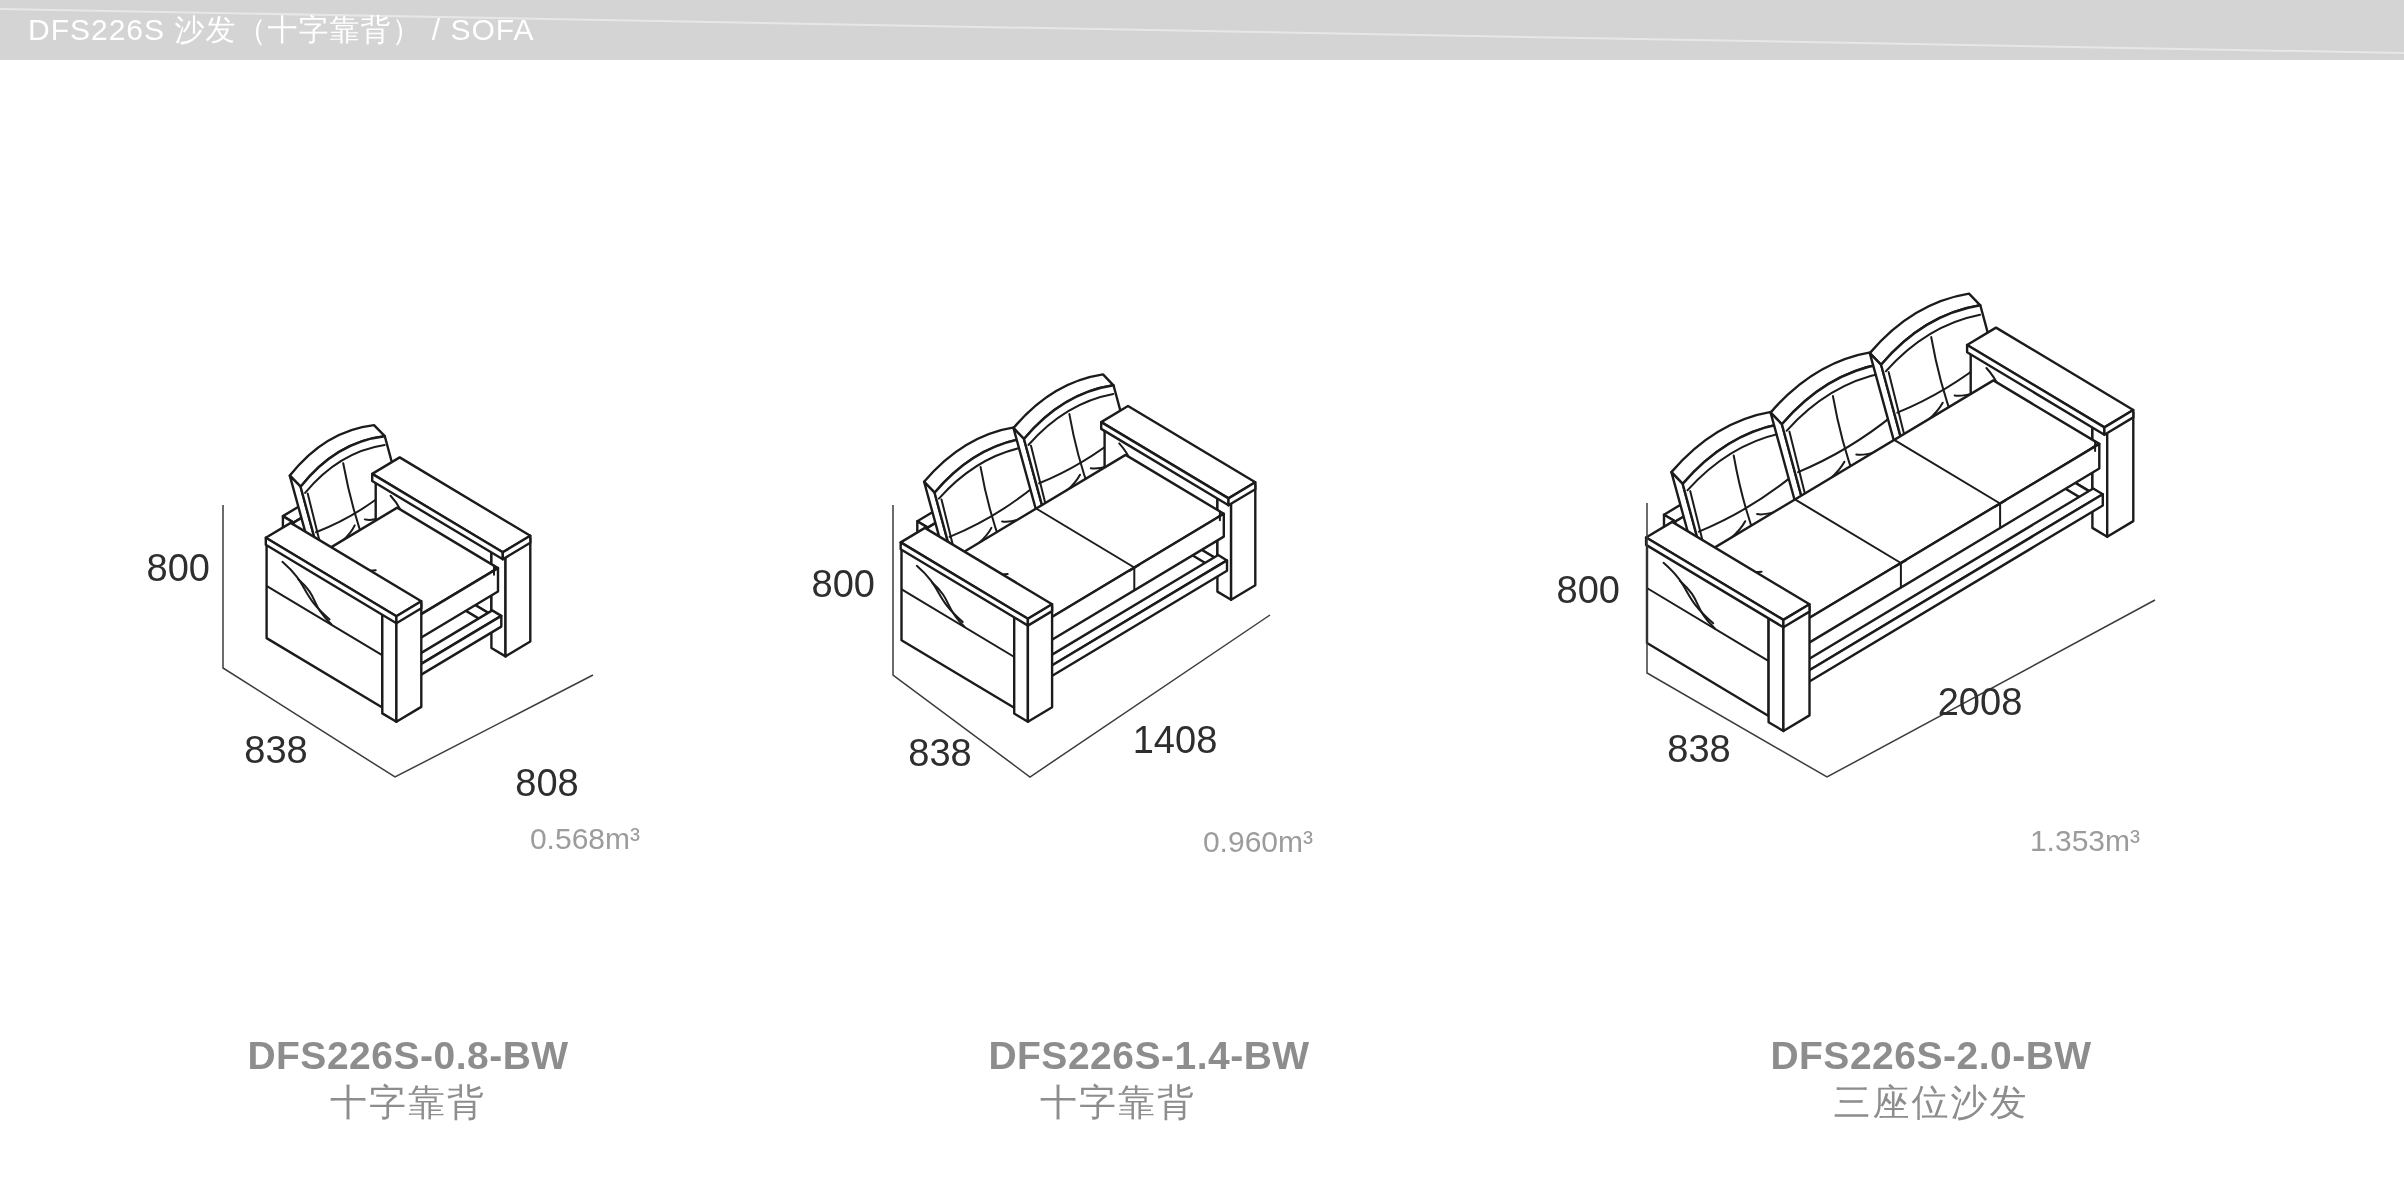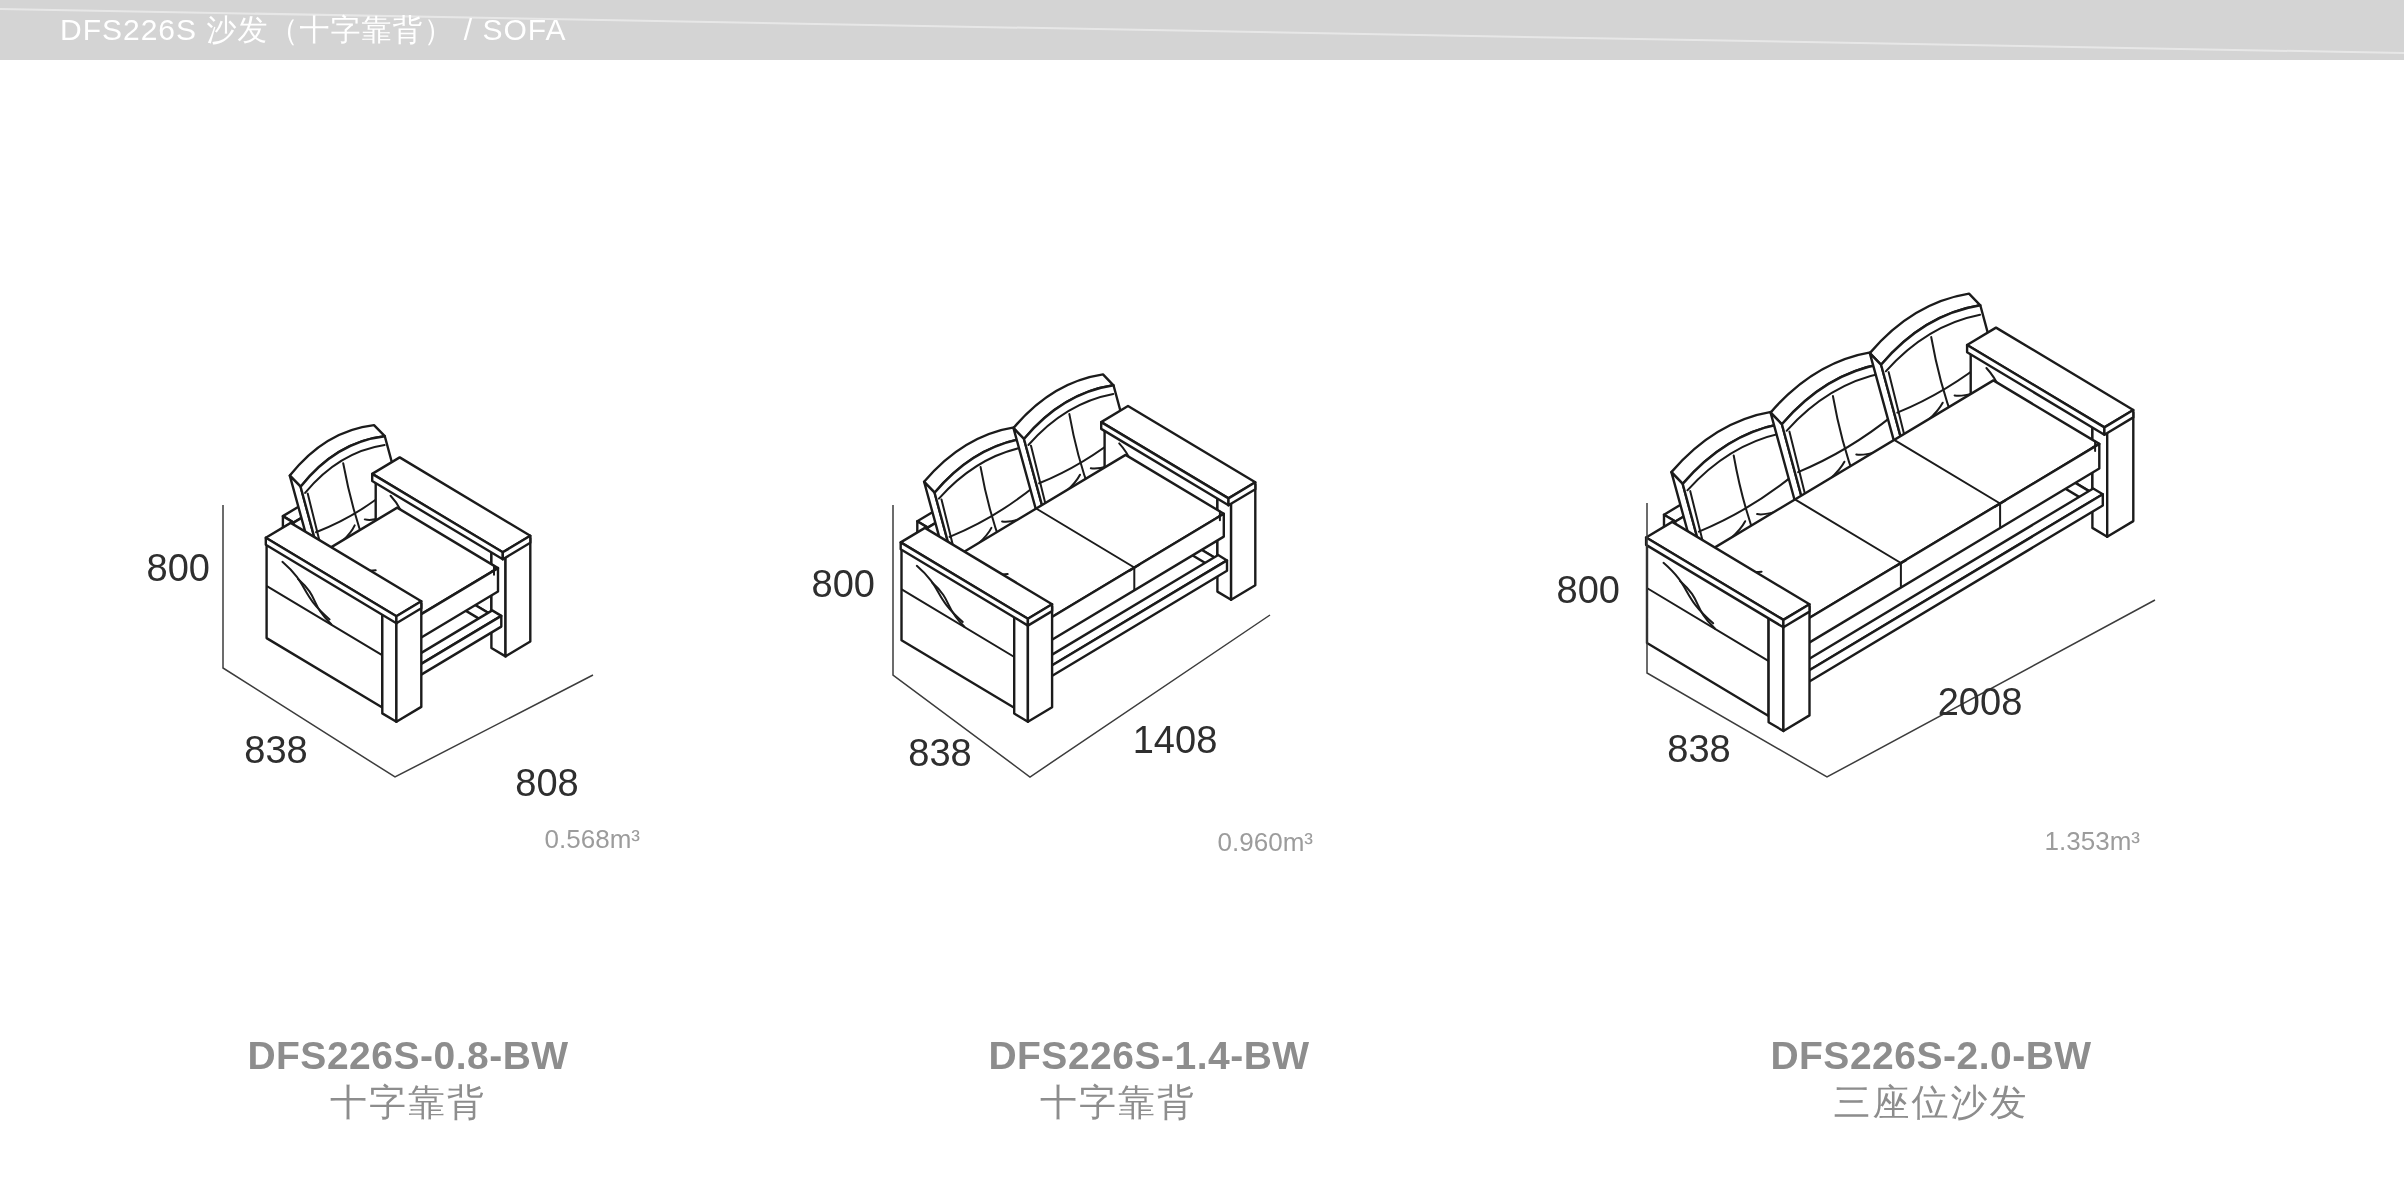--- a/index.html
+++ b/index.html
@@ -8,37 +8,37 @@
     background:#ffffff;
     font-family:"Liberation Sans", sans-serif;
   }
   .titlebar{
     position:absolute;left:0;top:0;width:2404px;height:60px;
     background:#d4d4d4;color:#ffffff;
     display:flex;align-items:center;
     overflow:hidden;
   }
   .titlebar .title{
-    margin-left:60px;font-size:30px;letter-spacing:1px;white-space:nowrap;
+    margin-left:28px;font-size:30px;letter-spacing:1px;white-space:nowrap;
   }
   .titlebar::after{
     content:"";position:absolute;left:-10px;right:-10px;top:30px;height:2px;
     background:rgba(255,255,255,.45);transform:rotate(1.05deg);
   }
   #scene{position:absolute;left:0;top:0;}
   
   .ln{fill:#ffffff;stroke:#1b1b1b;stroke-width:2.4;stroke-linejoin:round;}
   .sm{fill:none;stroke:#1b1b1b;stroke-width:2;stroke-linecap:round;stroke-linejoin:round;}
   .dm{fill:none;stroke:#3c3c3c;stroke-width:1.5;}
   
   .lbl{position:absolute;white-space:nowrap;}
   .ctr{transform:translate(-50%,-50%);}
   .rgt{transform:translate(-100%,-50%);}
   .dim{font-size:38px;color:#2e2e2e;}
-  .vol{font-size:26px;color:#9c9c9c;}
+  .vol{font-size:30px;color:#9c9c9c;}
   .model{font-size:39px;color:#8d8d8d;letter-spacing:0.5px;font-weight:bold;}
   .cn{font-size:37px;color:#8d8d8d;letter-spacing:2px;}
 </style>
 </head>
 <body>
 
 <div class="titlebar">
   <span class="title">DFS226S 沙发（十字靠背） / SOFA</span>
 </div>
 

